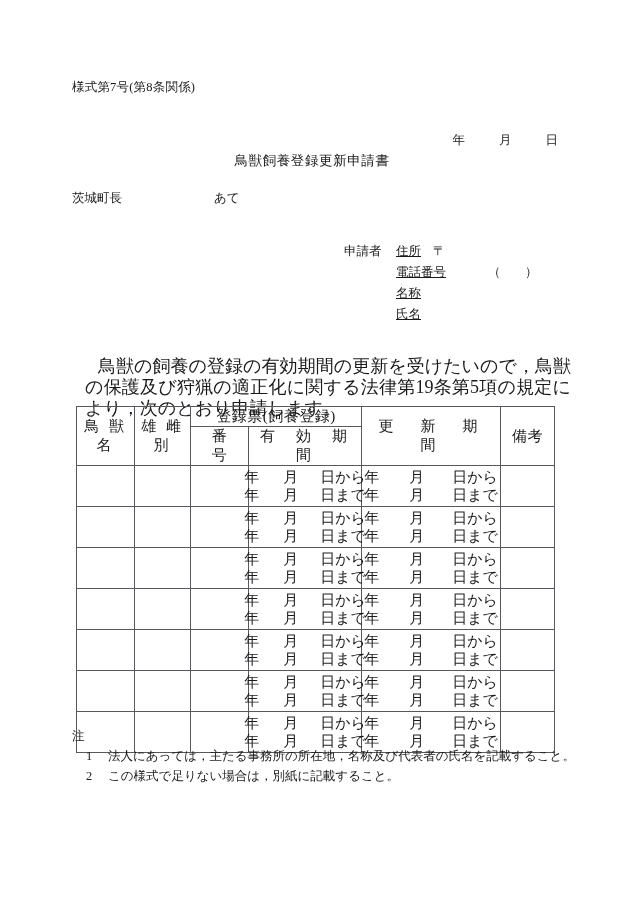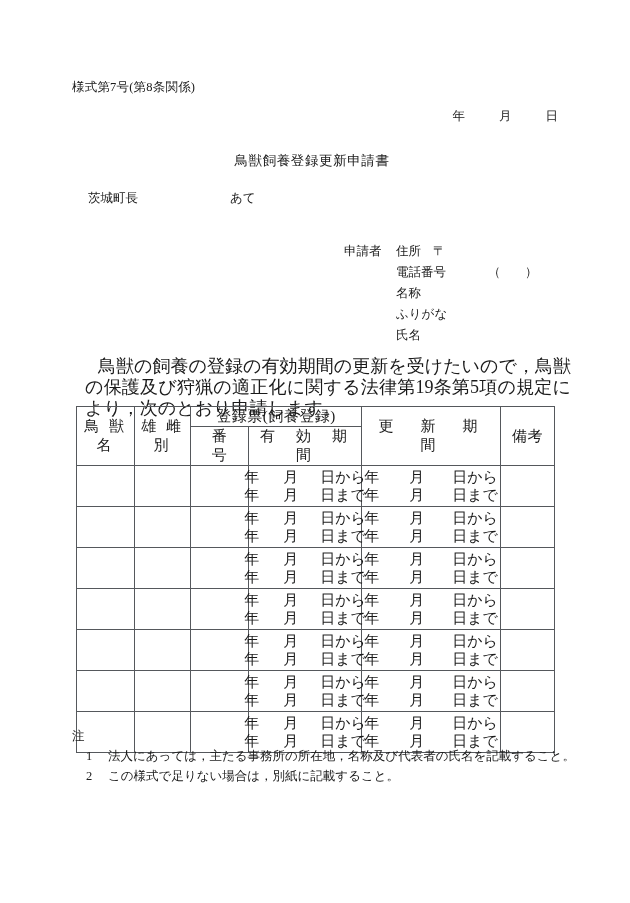--- a/index.html
+++ b/index.html
@@ -29,21 +29,21 @@
     top: 79px;
     font-size: 12.5px;
     letter-spacing: 0.2px;
     white-space: nowrap;
   }
 
   
   .date-line {
     position: absolute;
     left: 0;
-    top: 108px;
+    top: 132px;
     width: 630px;
     text-align: right;
     padding-right: 72px;
     box-sizing: border-box;
     font-size: 12.5px;
   }
   .date-line span { display: inline-block; }
   .date-line .d-y { margin-right: 34px; }
   .date-line .d-m { margin-right: 34px; }
   .date-line .d-d { margin-right: 0px; }
@@ -55,21 +55,21 @@
     top: 152px;
     width: 624px;
     text-align: center;
     font-size: 13.5px;
     letter-spacing: 0.6px;
   }
 
   
   .addressee {
     position: absolute;
-    left: 88px;
+    left: 72px;
     top: 190px;
     font-size: 12.5px;
     white-space: nowrap;
   }
   .addressee .ate {
     display: inline-block;
     margin-left: 92px;
   }
 
   
@@ -85,20 +85,21 @@
     height: 21px;
     white-space: nowrap;
   }
   .applicant-label {
     display: inline-block;
     width: 52px;
     flex: 0 0 52px;
   }
   .applicant-field {
     display: inline-block;
+    text-decoration: underline;
   }
   .applicant-field .postal {
     display: inline-block;
     margin-left: 12px;
   }
   .applicant-field .paren {
     display: inline-block;
     margin-left: 42px;
     letter-spacing: 6px;
   }
@@ -211,24 +212,20 @@
     </div>
     <div class="applicant-row">
       <span class="applicant-label"></span>
       <span class="applicant-field">
         <span>電話番号</span><span class="paren">（　）</span>
       </span>
     </div>
     <div class="applicant-row">
       <span class="applicant-label"></span>
       <span class="applicant-field">名称</span>
-    </div>
-    <div class="applicant-row">
-      <span class="applicant-label"></span>
-      <span class="applicant-field">ふりがな</span>
     </div>
     <div class="applicant-row">
       <span class="applicant-label"></span>
       <span class="applicant-field">氏名</span>
     </div>
   </div>
 
   <div class="body-para">
     <span class="indent"></span><span>鳥獣の飼養の登録の有効期間の更新を受けたいので，鳥獣の保護及び狩猟の適正化に関</span><span>する法律第19条第5項の規定により，次のとおり申請します。</span>
   </div>

